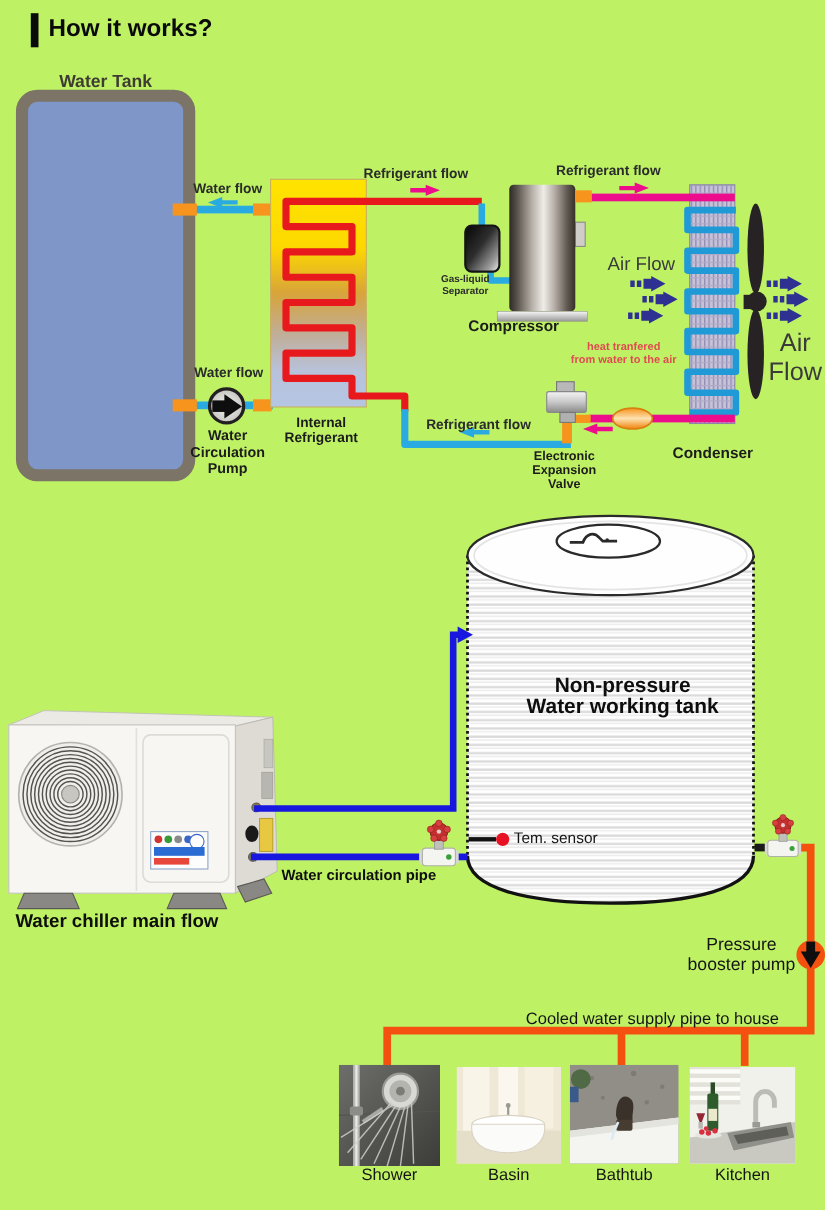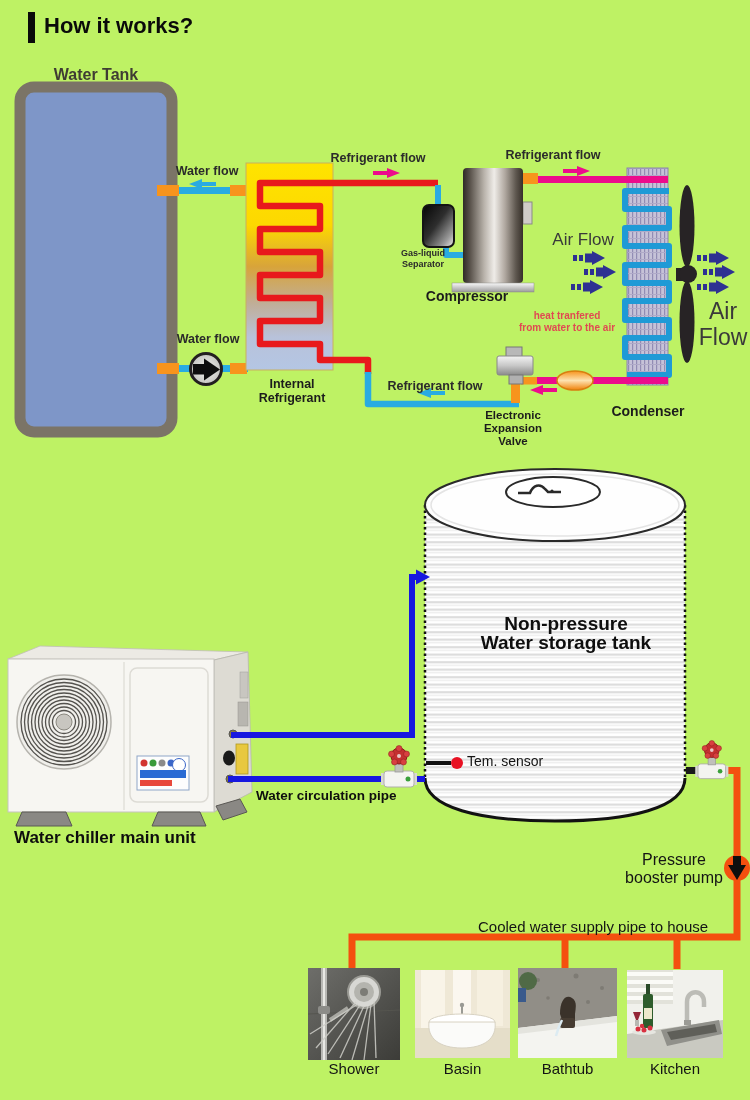--- a/index.html
+++ b/index.html
@@ -320,24 +320,27 @@
   <div class="lbl c" id="airflow-right">Air
 Flow</div>
   <div class="lbl b c" id="heat-note">heat tranfered
 from water to the air</div>
   <div class="lbl b c" id="condenser-lbl">Condenser</div>
   <div class="lbl b c" id="eev-lbl">Electronic
 Expansion
 Valve</div>
   <div class="lbl b c" id="ie-lbl">Internal
 Refrigerant</div>
-
-  <div class="lbl b" id="chiller-lbl">Water chiller main unit</div>
+  <div class="lbl b c" id="wcp-lbl">Water
+Circulation
+Pump</div>
+
+  <div class="lbl b" id="chiller-lbl">Water chiller main flow</div>
   <div class="lbl b c" id="tank-lbl">Non-pressure
-Water storage tank</div>
+Water working tank</div>
   <div class="lbl b" id="wcpipe-lbl">Water circulation pipe</div>
   <div class="lbl" id="tem-lbl">Tem. sensor</div>
   <div class="lbl c" id="pbp-lbl">Pressure
 booster pump</div>
   <div class="lbl" id="supply-lbl">Cooled water supply pipe to house</div>
 
   <div class="tile" style="left:308px;top:968px;">
     <svg width="92" height="92" viewBox="0 0 92 92">
       <defs>
           <linearGradient id="shBg" x1="0" y1="0" x2="1" y2="1">

